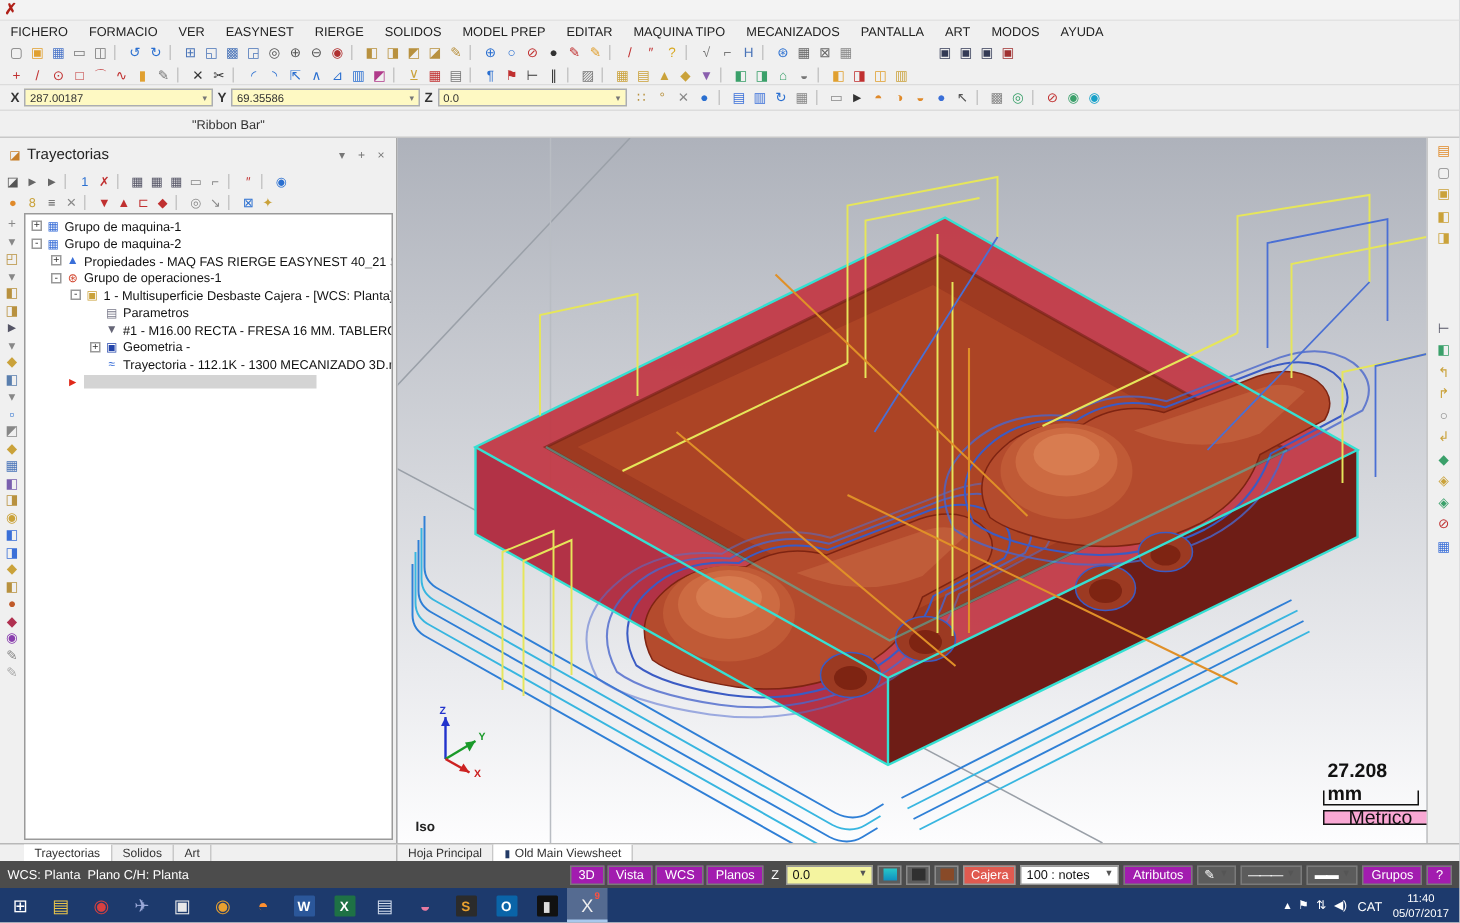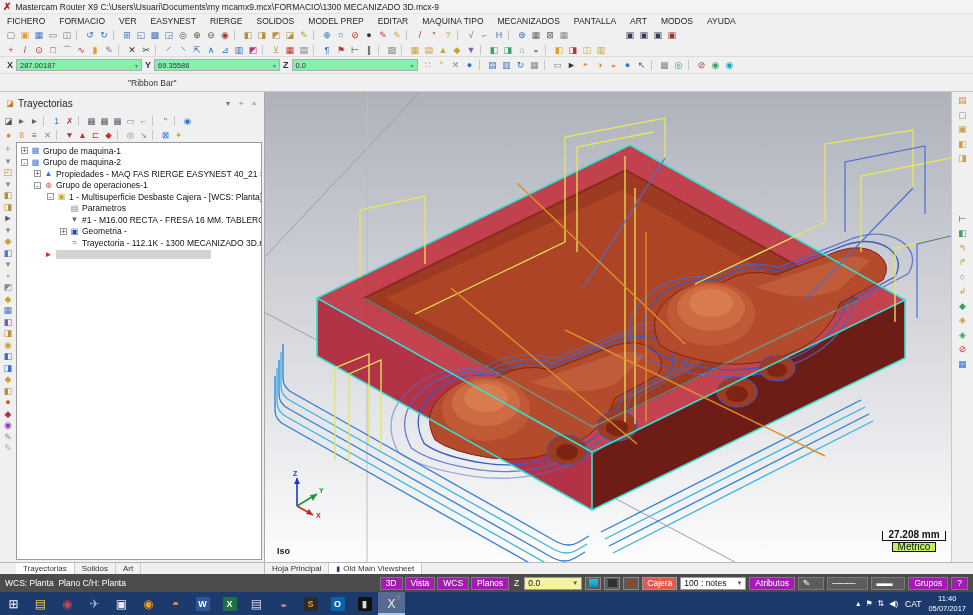--- a/index.html
+++ b/index.html
@@ -10,21 +10,21 @@
 .mc-logo{color:#b02018;font-weight:bold;font-size:10px;line-height:10px}
 .menubar{height:13px;display:flex;align-items:center;background:#f0f0f0;font-size:8.5px}
 .menubar .mi{padding:0 7px;cursor:default}
 .iconrow{display:flex;align-items:center;background:#f0f0f0;padding-left:4px}
 .tb1{height:16px}
 .tb2{height:14px;border-bottom:1px solid #dcdcdc}
 .ic{width:14px;text-align:center;font-size:9px;line-height:12px;flex:none;cursor:default}
 .tsep{width:5px;height:10px;border-left:1px solid #c6c6c6;margin:0 2px;flex:none}
 .coord{height:17px;display:flex;align-items:center;font-size:9px;gap:3px;padding-left:7px;background:#f0f0f0;border-bottom:1px solid #dcdcdc}
 .clab{font-weight:bold;color:#333}
-.cfield{width:126px;height:12px;background:#86efac;border:1px solid #abadb3;font-size:7.5px;padding:0 3px;display:flex;align-items:center;justify-content:space-between;color:#333}
+.cfield{width:126px;height:12px;background:#fef9c3;border:1px solid #abadb3;font-size:7.5px;padding:0 3px;display:flex;align-items:center;justify-content:space-between;color:#333}
 .cfield .arr{color:#777;font-size:6px}
 .ribbon{height:18px;background:#f0f0f0;border-bottom:1px solid #c8c8c8;font-size:8.5px;color:#333;display:flex;align-items:center}
 .ribbon span{margin-left:128px}
 
 .main{height:470px;display:flex;background:#f0f0f0}
 .lpanel{width:265px;display:flex;flex-direction:column;border-right:1px solid #a8a8a8;background:#f0f0f0}
 .phead{height:22px;display:flex;align-items:center;font-size:10px;padding:0 5px;gap:3px;color:#222}
 .phead .sp{flex:1}
 .phead .hic{font-size:8px;color:#777;width:10px;text-align:center}
 .ptb{height:14px;display:flex;align-items:center;padding-left:2px}
@@ -42,25 +42,25 @@
 .viewport{width:686px;position:relative;overflow:hidden;background:#b0b4bb}
 .viewport svg.scene{position:absolute;inset:0}
 .rstrip{width:22px;background:#f0f0f0;border-left:1px solid #c8c8c8;display:flex;flex-direction:column;align-items:center;gap:3.5px;padding-top:3px;font-size:9.5px}
 .rstrip .ic{width:16px;line-height:11px}
 
 .gnomon{position:absolute;left:20px;bottom:44px}
 .isolabel{position:absolute;left:12px;bottom:6px;font-size:9px;font-weight:bold;color:#222}
 .watermark{position:absolute;right:58px;bottom:14px;color:#8e969e;opacity:.9;pointer-events:none}
 .wm1{font-size:15px;letter-spacing:.5px}
 .wm2{font-size:8.5px;margin-top:2px}
-.scalebox{position:absolute;right:5px;bottom:10px;width:64px;font-size:10px;color:#111;text-align:center}
+.scalebox{position:absolute;right:5px;bottom:10px;width:64px;font-size:13px;color:#111;text-align:left}
 .scaletop{font-weight:bold;border-bottom:1px solid #111;position:relative;padding:0 3px}
 .scaletop::before,.scaletop::after{content:"";position:absolute;bottom:0;width:1px;height:9px;background:#111}
 .scaletop::before{left:0}.scaletop::after{right:0}
-.scaleunits{display:inline-block;border:1px solid #111;background:#bef264;padding:0 5px;line-height:8px}
+.scaleunits{display:inline-block;border:1px solid #111;background:#f9a8d4;padding:0 16px;line-height:8px}
 
 .tabsrow{height:12px;display:flex;background:#f0f0f0;border-top:1px solid #b8b8b8;font-size:8px;color:#333}
 .ltabs{width:265px;display:flex;padding-left:16px;border-right:1px solid #b8b8b8}
 .tab{padding:0 7px;display:flex;align-items:center;gap:3px;border-right:1px solid #c8c8c8;white-space:nowrap;cursor:default}
 .tab.active{background:#fff}
 .tab .ticon2{font-size:7px;color:#223a66}
 .tab .ticon2:empty{display:none}
 .sheettabs{display:flex}
 
 .status{height:18px;background:#4c4c4c;display:flex;align-items:center;color:#fff;font-size:8.5px;padding:0 5px;gap:3px}
@@ -85,21 +85,20 @@
 .badge:empty{display:none}
 .tray{margin-left:auto;display:flex;align-items:center;gap:7px;font-size:8.5px;padding-right:7px}
 .trayic{font-size:8px}
 .traytime{text-align:center;font-size:7.5px;line-height:1.25}
 </style>
 </head>
 <body>
 
 <div class="titlebar">
   <span class="mc-logo">✗</span>
-  <span>Mastercam Router X9   C:\Users\Usuari\Documents\my mcamx9.mcx\FORMACIO\1300 MECANIZADO 3D.mcx-9</span>
 </div>
 
 <div class="menubar">
     <span class="mi">FICHERO</span>
     <span class="mi">FORMACIO</span>
     <span class="mi">VER</span>
     <span class="mi">EASYNEST</span>
     <span class="mi">RIERGE</span>
     <span class="mi">SOLIDOS</span>
     <span class="mi">MODEL PREP</span>

